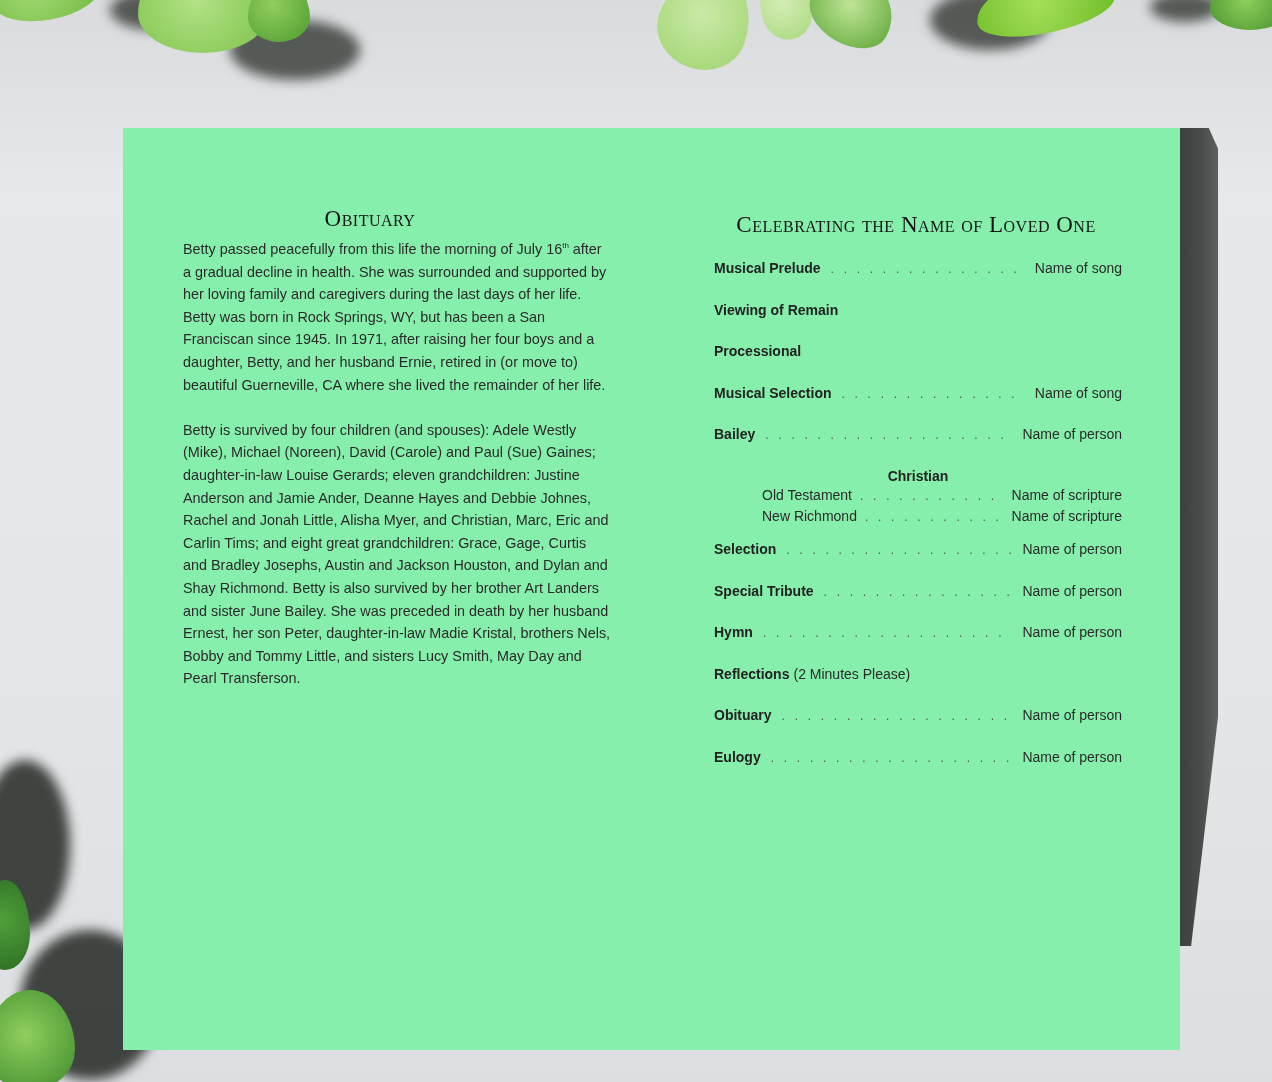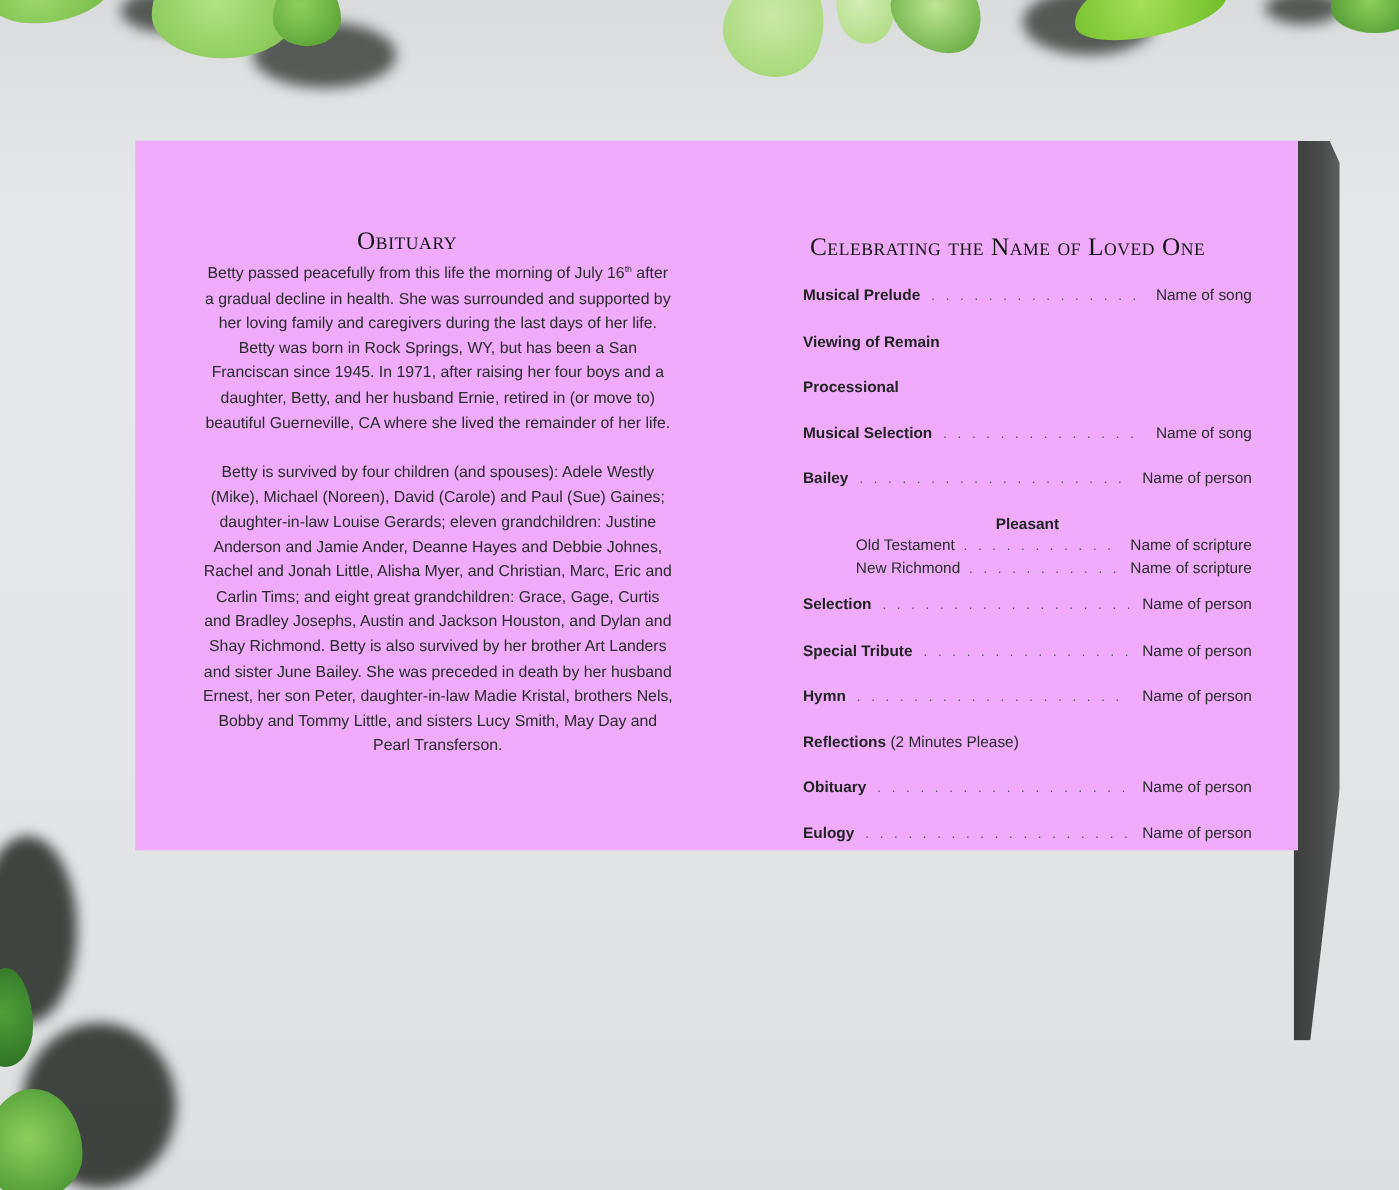--- a/index.html
+++ b/index.html
@@ -12,43 +12,43 @@
   .bg-layer { position: absolute; inset: 0; overflow: hidden; }
   .leaf { position: absolute; border-radius: 50% 50% 50% 50% / 60% 60% 40% 40%; }
   .leaf-shadow { position: absolute; border-radius: 50%; background: rgba(40,45,40,0.75); filter: blur(6px); }
 
   .paper-shadow {
     position: absolute; left: 1176px; top: 128px; width: 42px; height: 818px;
     background: linear-gradient(90deg, #3c3e3e 0%, #4a4c4c 60%, #5d605f 100%);
     clip-path: polygon(0 0, 78% 0, 100% 2.5%, 100% 72%, 36% 100%, 0 100%);
   }
   .paper {
-    position: absolute; left: 123px; top: 128px; width: 1057px; height: 645px;
-    background: #f0abfc;
+    position: absolute; left: 123px; top: 128px; width: 1057px; height: 922px;
+    background: #86efac;
   }
 
   .col-left { position: absolute; left: 60px; top: 78px; width: 430px; }
   .col-right { position: absolute; left: 587px; top: 84px; width: 412px; text-align: center; }
 
   .sc-title {
     font-family: "Liberation Serif", "DejaVu Serif", serif;
     color: #141414;
     font-variant: small-caps;
     letter-spacing: 0.5px;
   }
   .obit-title { font-size: 23px; text-align: center; width: 374px; margin-bottom: 6px; }
   .order-title { font-size: 23px; white-space: nowrap; margin-bottom: 22px; }
 
   .obit-para {
     font-size: 14.4px; line-height: 22.6px; color: #2a2a2a;
-    margin-bottom: 22.6px; width: 430px; text-align: center;
+    margin-bottom: 22.6px; width: 430px;
   }
   .obit-para sup { font-size: 8px; vertical-align: super; line-height: 0; }
 
-  .order-list { width: 412px; font-size: 14px; color: #2a2a2a; margin-left: 16px; }
+  .order-list { width: 412px; font-size: 14px; color: #2a2a2a; }
   .item { display: flex; align-items: baseline; height: 41.6px; padding-left: 4px; padding-right: 0; }
   .item .label { font-weight: bold; color: #222; white-space: nowrap; }
   .item .note { font-weight: normal; white-space: nowrap; margin-left: 4px; }
   .item .dots {
     flex: 1; margin: 0 10px; overflow: hidden; white-space: nowrap; color: #555;
     letter-spacing: 3.2px; font-size: 12px;
   }
   .item .value { white-space: nowrap; color: #2a2a2a; }
   .scripture { height: auto; padding-bottom: 12px; display: block; }
   .scripture .label { display: block; margin-bottom: 3px; }
@@ -111,21 +111,21 @@
         <span class="dots">. . . . . . . . . . . . . . . . . . . . . . . . . . . . . . . . . . . . . . . . . . . . . . . . .</span>
         <span class="value">Name of song</span>
       </div>
       <div class="item">
         <span class="label">Bailey</span>
         <span class="dots">. . . . . . . . . . . . . . . . . . . . . . . . . . . . . . . . . . . . . . . . . . . . . . . . .</span>
         <span class="value">Name of person</span>
       </div>
 
       <div class="item scripture">
-        <span class="label">Pleasant</span>
+        <span class="label">Christian</span>
         <div class="sub-item">
           <span class="sub-label">Old Testament</span>
           <span class="dots">. . . . . . . . . . . . . . . . . . . . . . . . . . . . . . . . . . . . . . . . . . . . . . . . .</span>
           <span class="value">Name of scripture</span>
         </div>
         <div class="sub-item">
           <span class="sub-label">New Richmond</span>
           <span class="dots">. . . . . . . . . . . . . . . . . . . . . . . . . . . . . . . . . . . . . . . . . . . . . . . . .</span>
           <span class="value">Name of scripture</span>
         </div>

